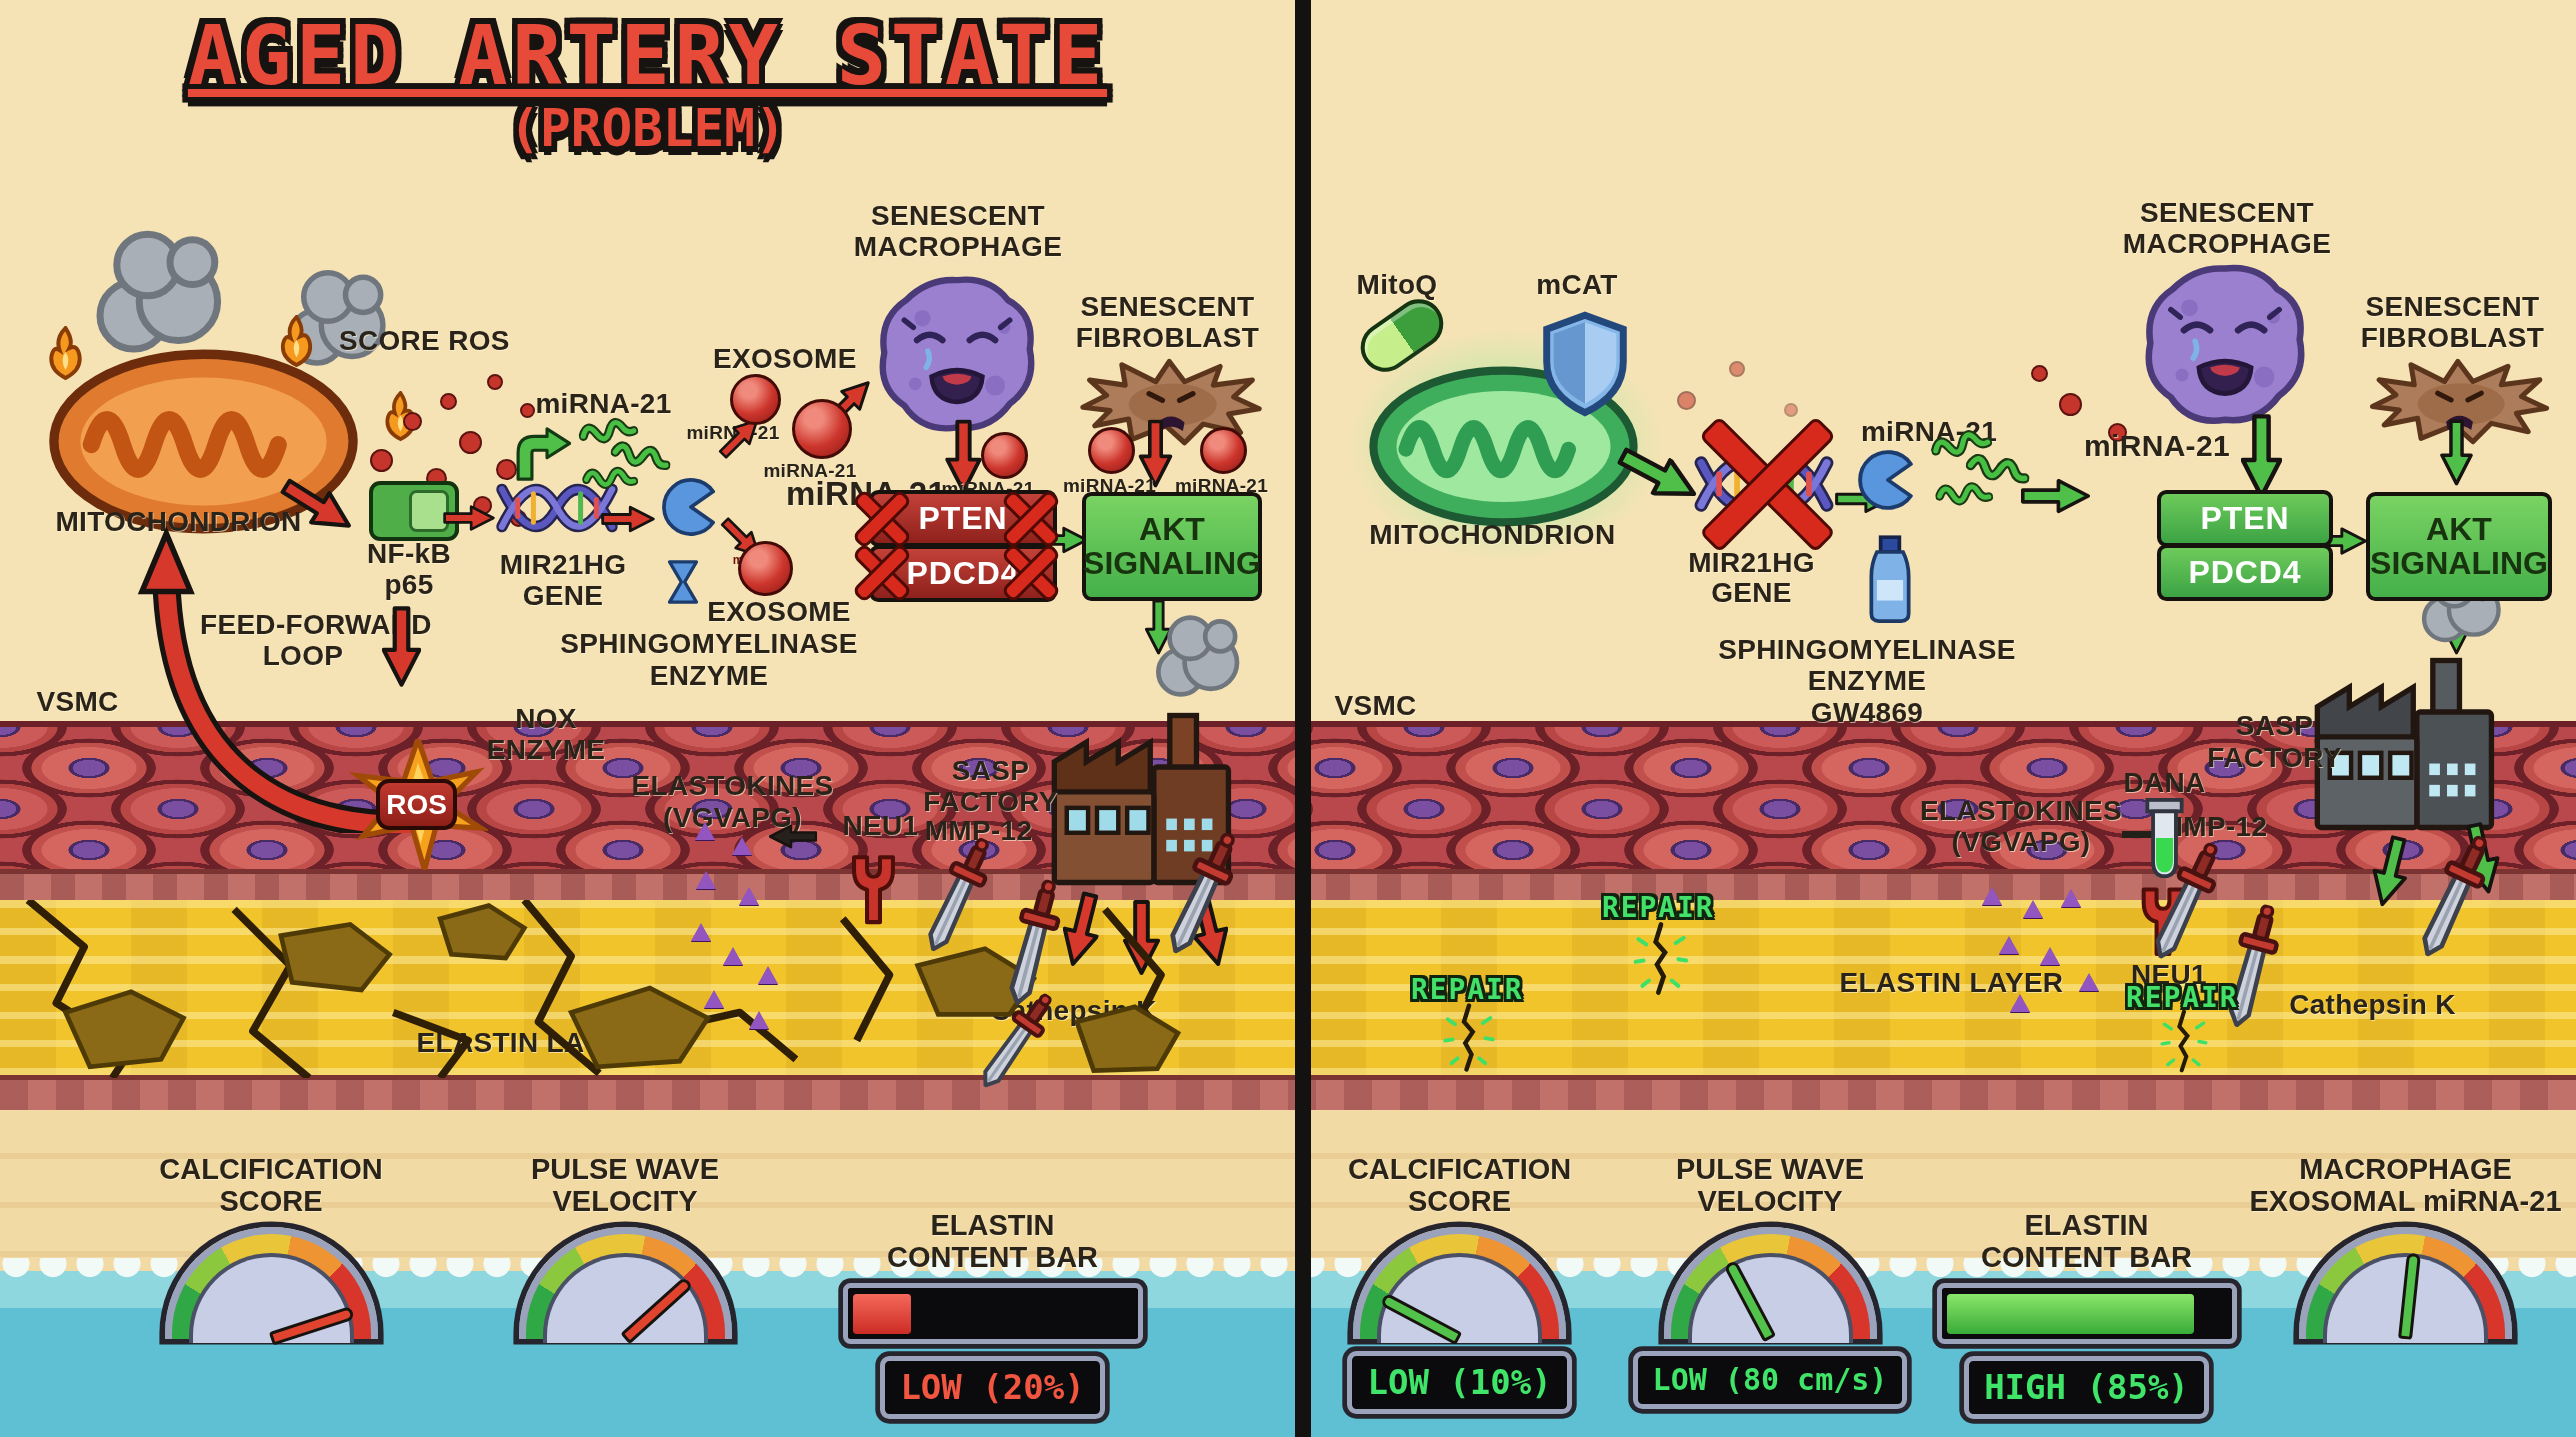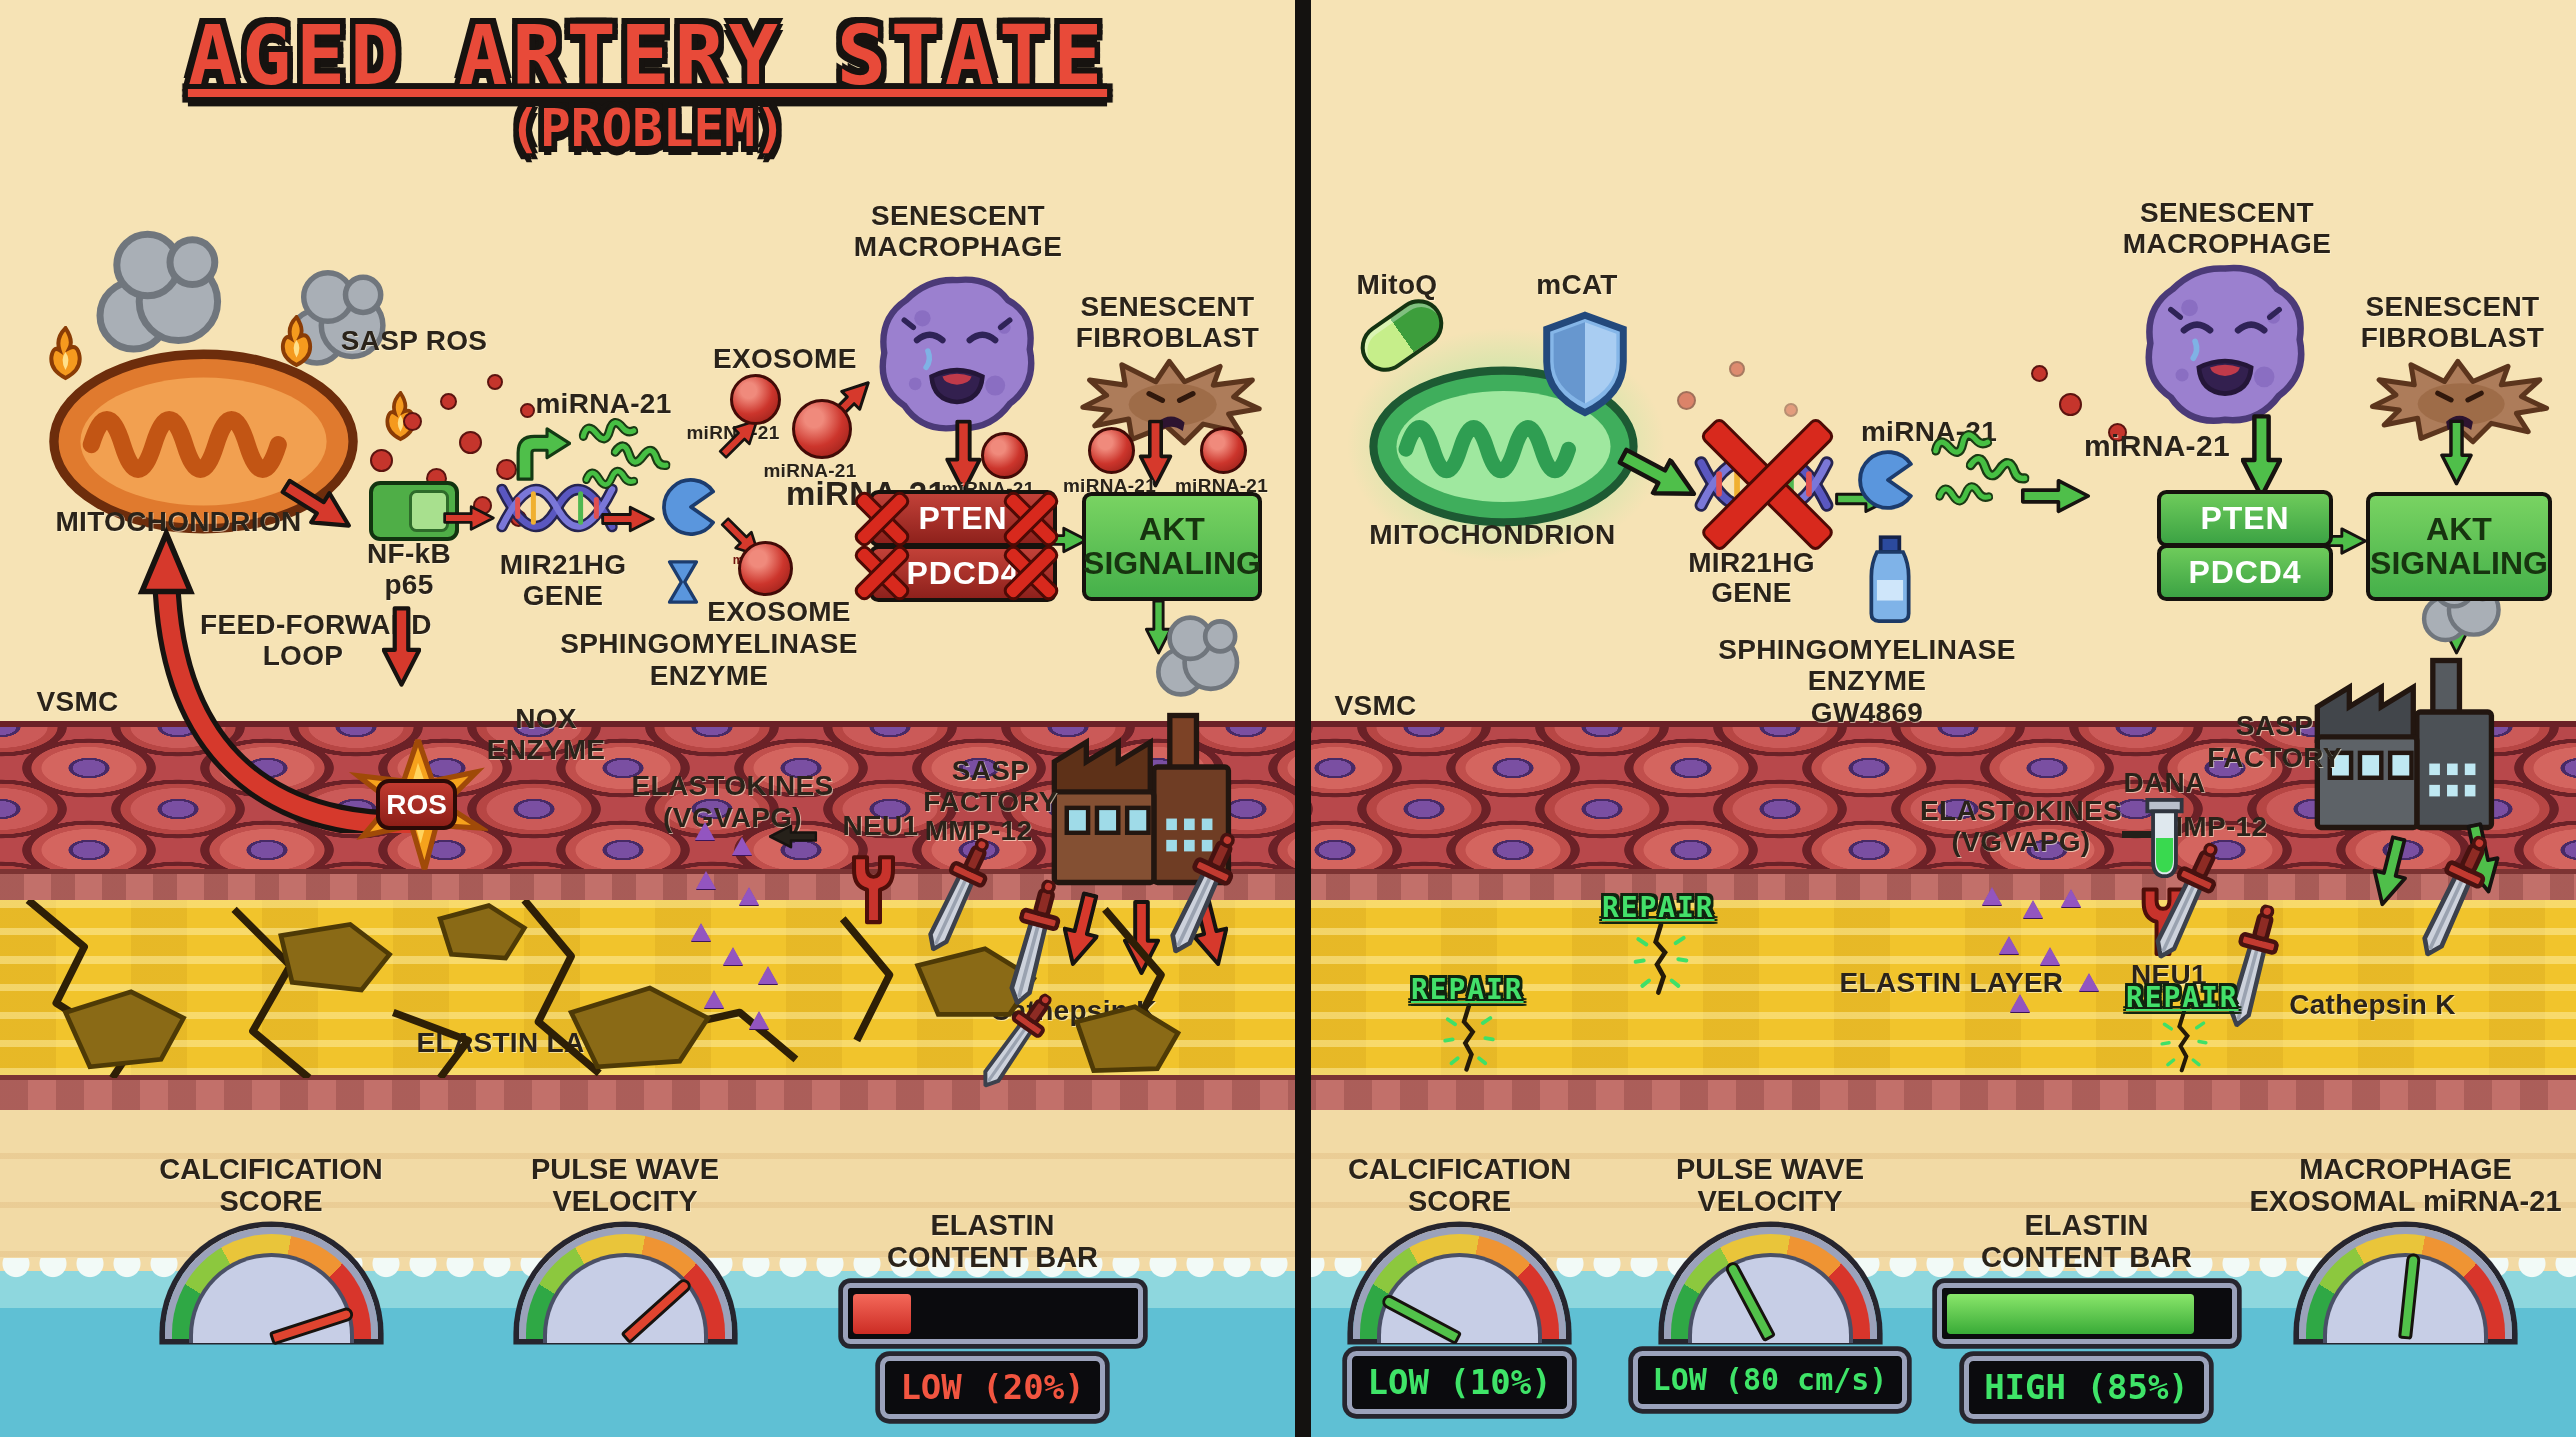--- a/index.html
+++ b/index.html
@@ -35,21 +35,21 @@
   .lb.sm{font-size:19px;} .lb.xs{font-size:12px;color:#72140e;text-shadow:none;} .lb.md{font-size:33px;}
   .ptitle{position:absolute;left:0;width:100%;text-align:center;font-family:"DejaVu Sans Mono",monospace;
       font-weight:700;--ol:#171310;
       text-shadow:-5.6px 0 var(--ol),5.6px 0 var(--ol),0 -5.6px var(--ol),0 5.6px var(--ol),-5.6px -5.6px var(--ol),
       5.6px -5.6px var(--ol),-5.6px 5.6px var(--ol),5.6px 5.6px var(--ol),0 9.4px 0 var(--ol);}
   .t-main{top:7.5px;text-decoration:underline;} .t-sub{top:99px;font-size:51px;}
   #pl .t-main{font-size:82px;letter-spacing:4.7px;} #pr .t-main{font-size:73px;letter-spacing:1.9px;}
   .red-t{color:#e84a39;} .green-t{color:#52c24e;}
   .repair{position:absolute;font-family:"DejaVu Sans Mono",monospace;font-weight:700;font-size:28px;letter-spacing:1.9px;
       color:#43e06a;--ol:#10240f;text-shadow:-2.8px 0 var(--ol),2.8px 0 var(--ol),0 -2.8px var(--ol),0 2.8px var(--ol),
-      2.8px 2.8px var(--ol),-2.8px -2.8px var(--ol),2.8px -2.8px var(--ol),-2.8px 2.8px var(--ol);z-index:12;text-decoration:underline;}
+      2.8px 2.8px var(--ol),-2.8px -2.8px var(--ol),2.8px -2.8px var(--ol),-2.8px 2.8px var(--ol);z-index:12;}
   
   .ic{position:absolute;} .ic svg{width:100%;height:100%;display:block;overflow:visible;}
   .ar{position:absolute;color:#d6392c;} .ar.gn{color:#4fbf4a;} .ar.bk{color:#26211a;}
   .bx{position:absolute;border:4.7px solid #16120d;border-radius:9.4px;display:flex;align-items:center;
       justify-content:center;font-weight:700;z-index:6;}
   .redbx{background:linear-gradient(180deg,#c24138,#8e211c);color:#fff;font-size:32px;letter-spacing:0.9px;}
   .greenbx{background:linear-gradient(180deg,#6ecb5b,#3ca344);color:#fff;font-size:32px;letter-spacing:0.9px;}
   .aktbx{background:linear-gradient(180deg,#79d362,#45b04a);color:#17340f;font-size:32px;line-height:1.06;text-align:center;}
   .xm{position:absolute;width:56px;height:56px;z-index:8;} .bigx{position:absolute;width:150px;height:140px;z-index:8;}
   .xm i,.xm b,.bigx i,.bigx b{position:absolute;display:block;border-radius:7.5px;background:#d8291d;border:3.7px solid #4e0a05;}
@@ -258,21 +258,21 @@
     <div class="ic" style="left:382px;top:391px;width:37px;height:52px">
         <svg viewBox="0 0 40 56" width="37" height="52">
           <use href="#sym-flame"></use>
         </svg>
       </div>
     <div class="ic" style="left:42px;top:348px;width:323px;height:187px">
         <svg viewBox="0 0 345 200" width="323" height="187">
           <use href="#sym-mito"></use>
         </svg>
       </div>
-    <div class="lb" style="left:339px;top:326px;width:150px">SASP ROS</div>
+    <div class="lb" style="left:339px;top:326px;width:150px">SCORE ROS</div>
     <div class="lb" style="left:17px;top:507px;width:323px">MITOCHONDRION</div>
 
     <div class="dot" style="left:370px;top:449px;width:19px;height:19px"></div>
     <div class="dot" style="left:403px;top:412px;width:15px;height:15px"></div>
     <div class="dot" style="left:426px;top:468px;width:17px;height:17px"></div>
     <div class="dot" style="left:440px;top:393px;width:13px;height:13px"></div>
     <div class="dot" style="left:459px;top:431px;width:19px;height:19px"></div>
     <div class="dot" style="left:473px;top:496px;width:15px;height:15px"></div>
     <div class="dot" style="left:487px;top:374px;width:12px;height:12px"></div>
     <div class="dot" style="left:496px;top:459px;width:17px;height:17px"></div>

